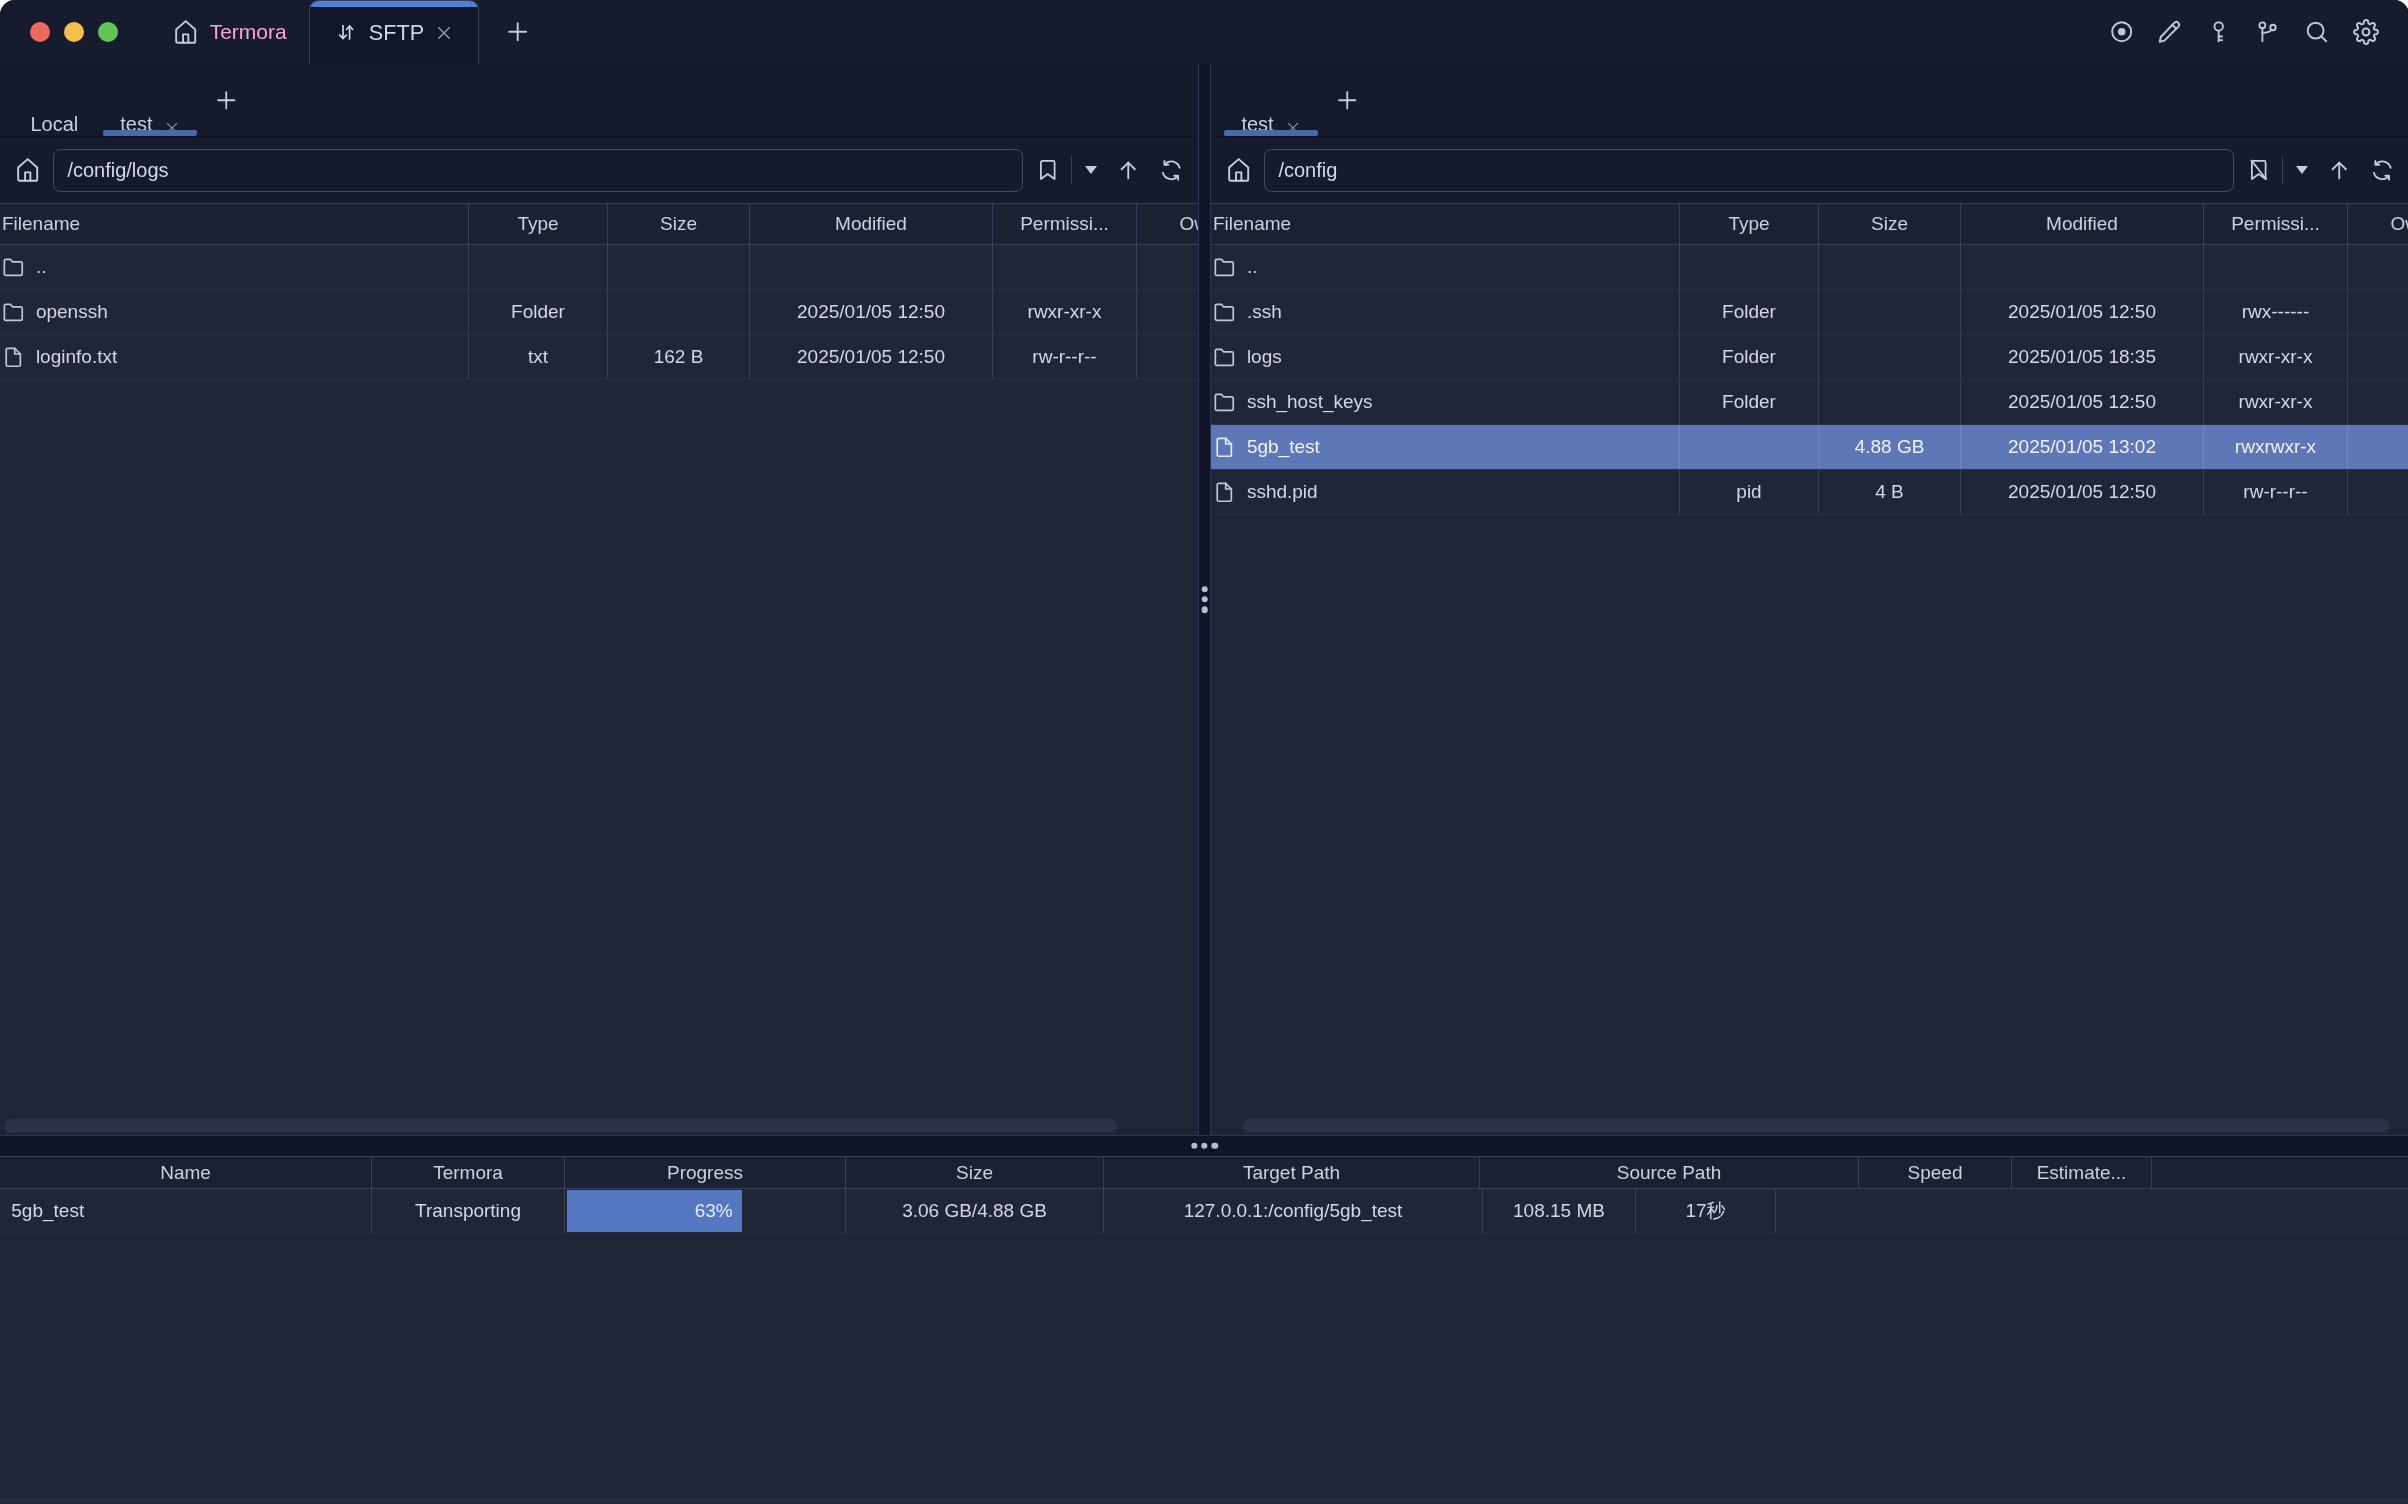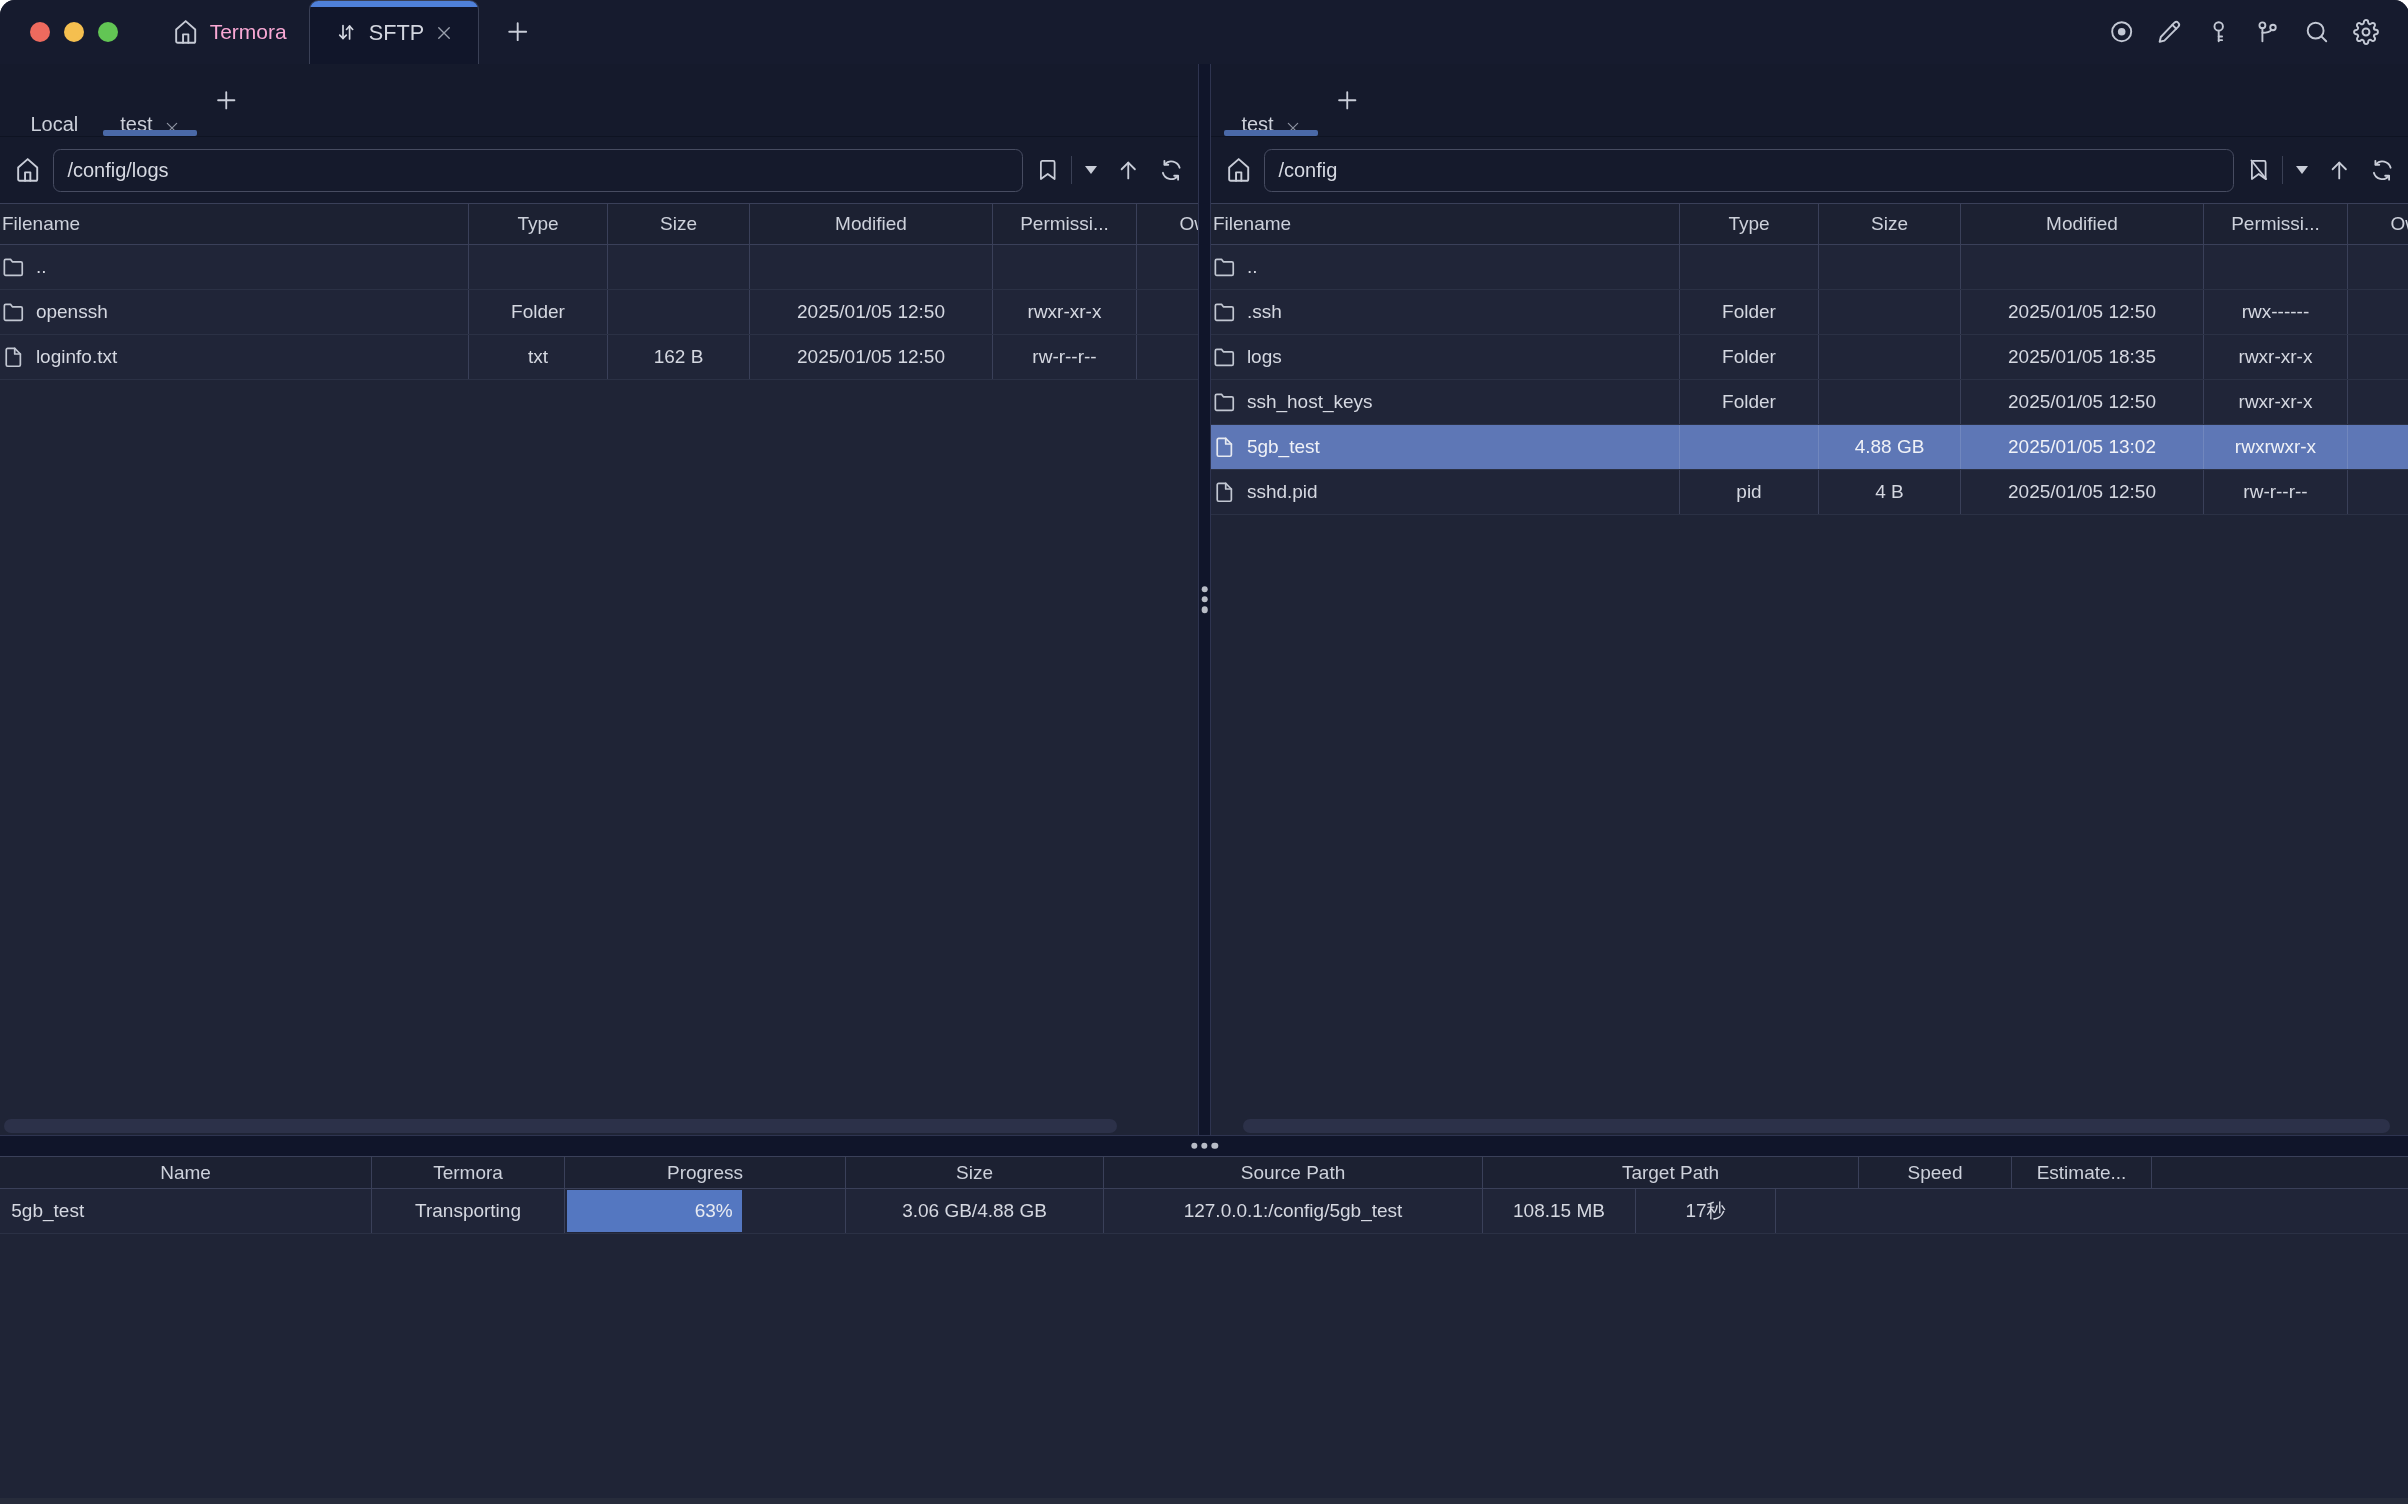--- a/index.html
+++ b/index.html
@@ -486,22 +486,22 @@
         <div class="dot"></div>
     </div>
   </div>
 
   <div class="transfer">
     <div class="trow-h">
       <div class="tcell t-name" style="justify-content:center;padding-left:0">Name</div>
       <div class="tcell t-status">Termora</div>
       <div class="tcell t-prog">Progress</div>
       <div class="tcell t-size">Size</div>
+      <div class="tcell t-tgt">Target Path</div>
       <div class="tcell t-src">Source Path</div>
-      <div class="tcell t-tgt">Target Path</div>
       <div class="tcell t-speed">Speed</div>
       <div class="tcell t-est">Estimate...</div>
       <div class="tcell t-fill"></div>
     </div>
     <div class="trow">
       <div class="tcell t-name">5gb_test</div>
       <div class="tcell t-status">Transporting</div>
       <div class="tcell t-prog">
         <div class="progwrap">
           <div class="progfill" style="width: 63%;">

